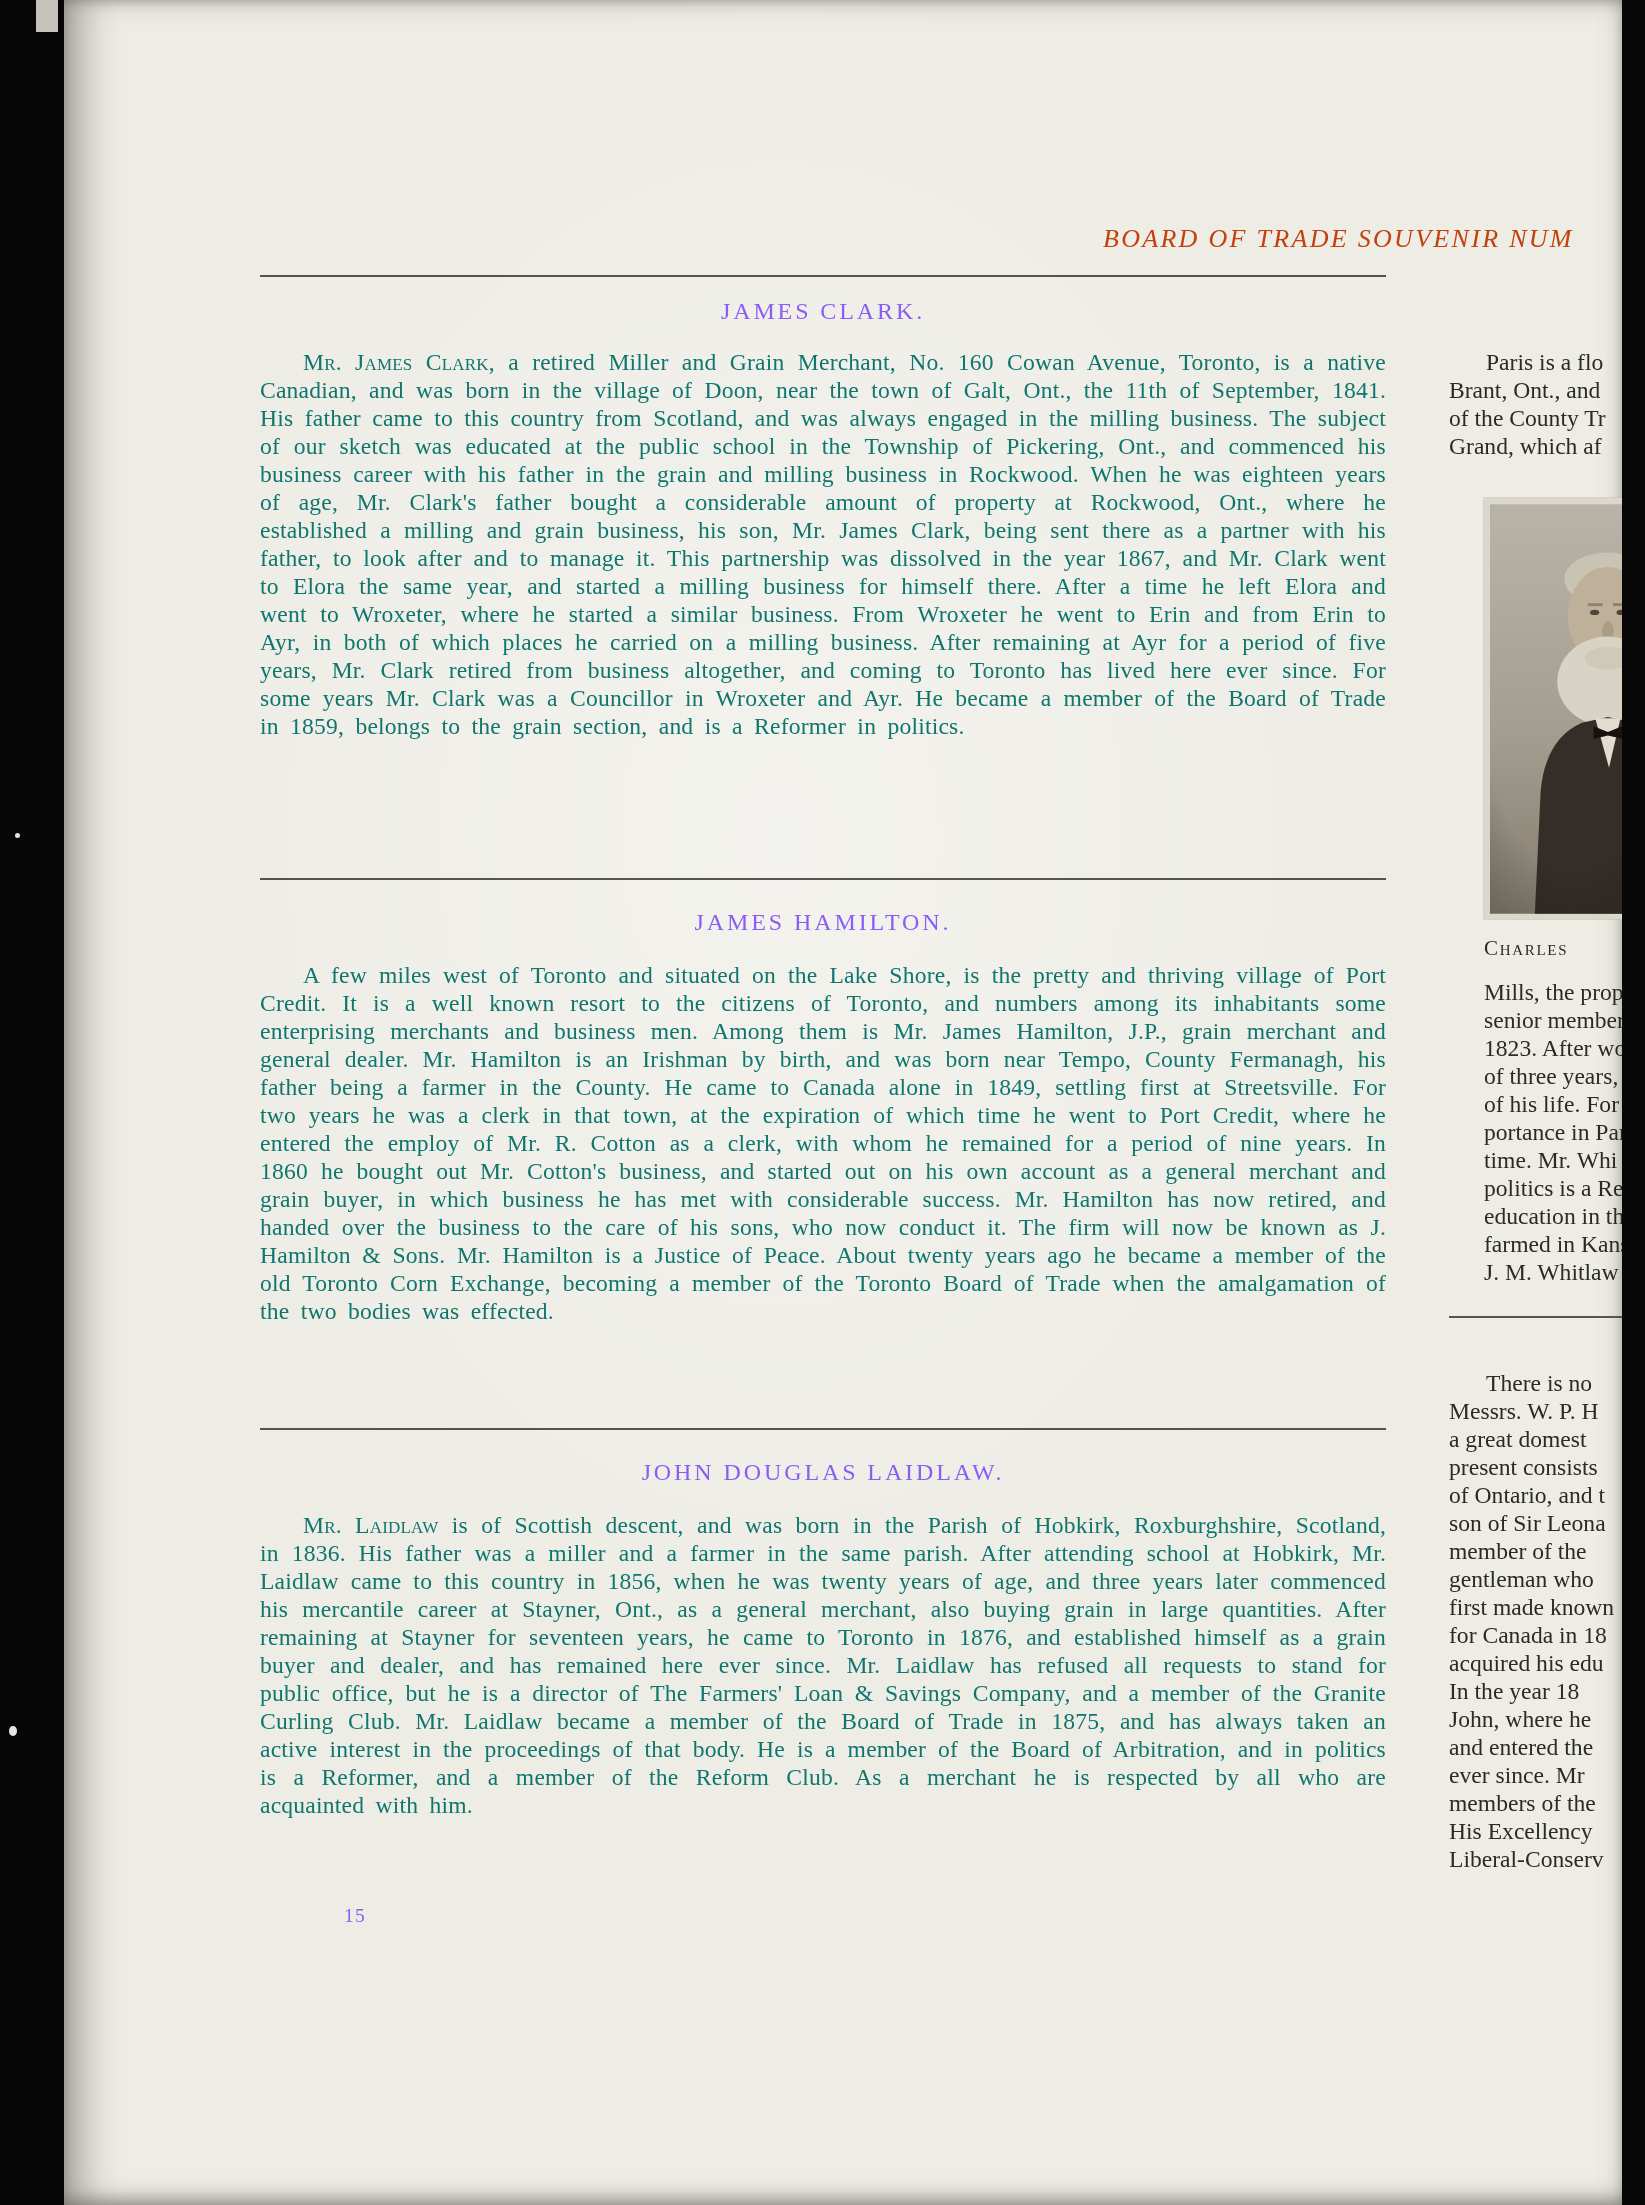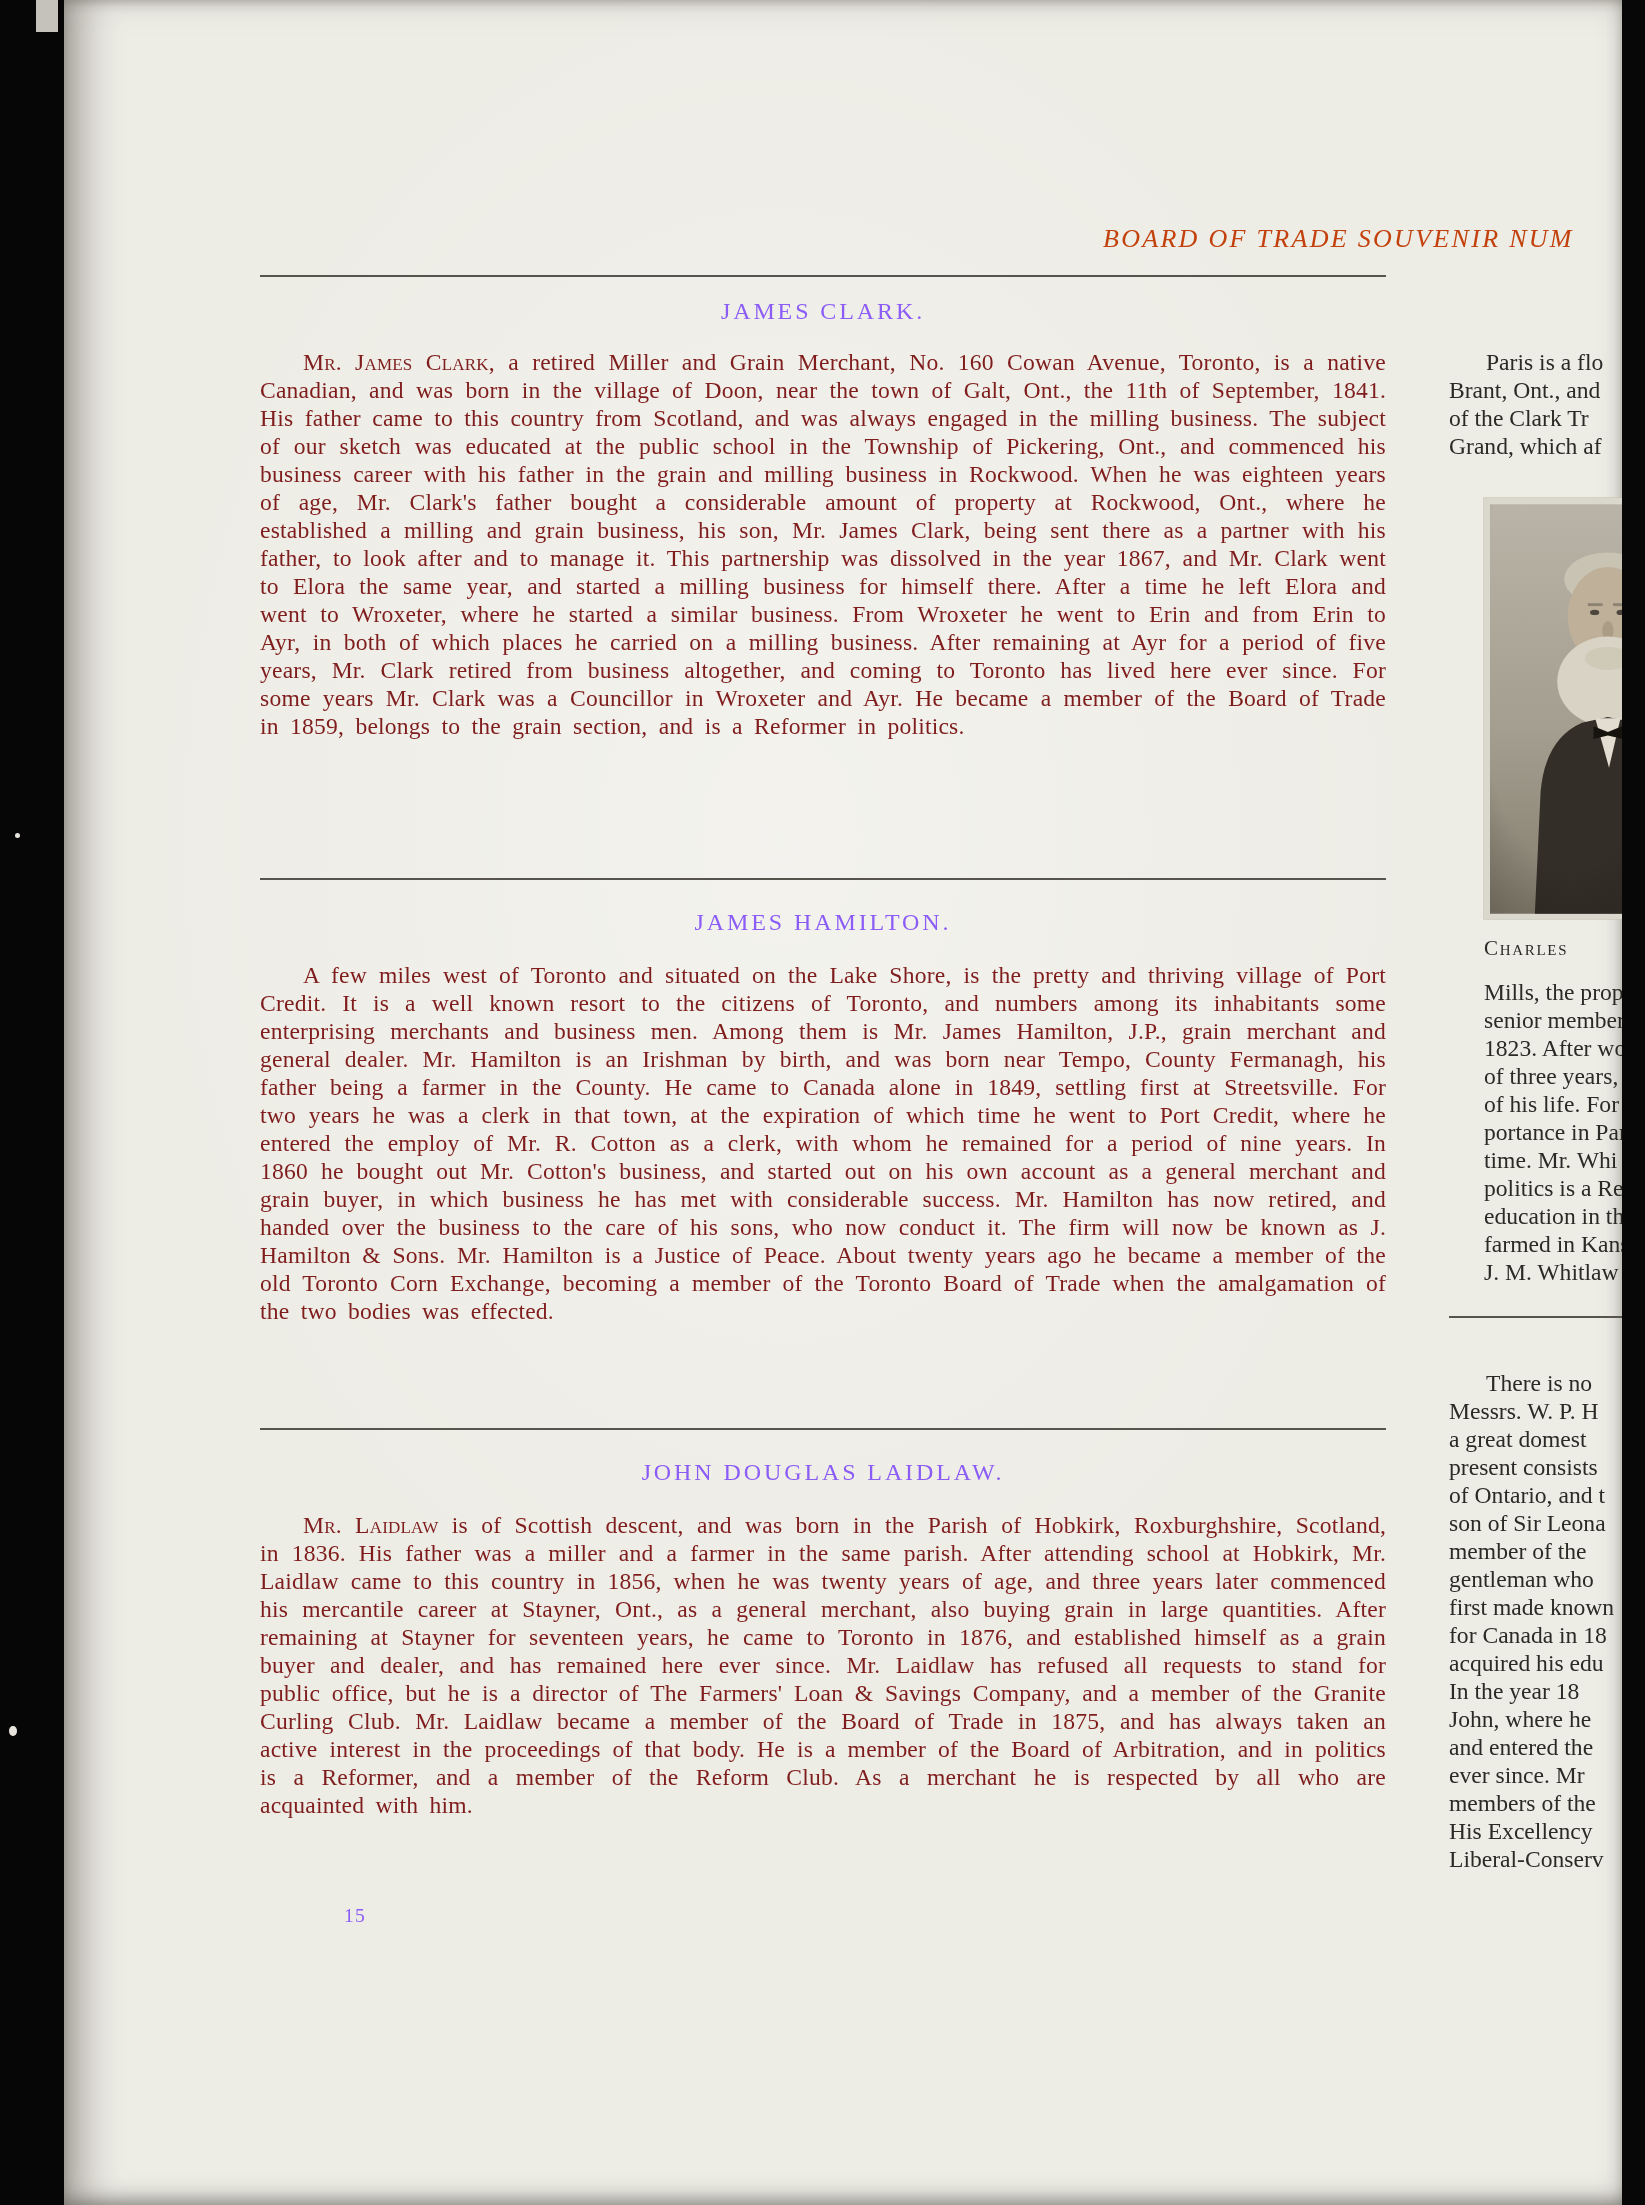--- a/index.html
+++ b/index.html
@@ -65,21 +65,21 @@
   }
   .t1 { top: 298px; }
   .t2 { top: 909px; }
   .t3 { top: 1459px; }
 
   
   .para {
     position: absolute; left: 196px; width: 1126px; margin: 0;
     font-size: 23.6px; line-height: 28px; text-align: justify;
     word-spacing: 5.2px; letter-spacing: 0.2px; text-indent: 43px;
-    color: #7f1d1d;
+    color: #0f766e;
   }
   .p1 { top: 348px; }
   .p2 { top: 961px; }
   .p3 { top: 1511px; }
   .lead { font-variant: small-caps; }
 
   
   .rcol {
     position: absolute; left: 1385px; width: 174px;
     font-size: 23.6px; line-height: 28px; overflow: hidden; color: #2b2a26;
@@ -136,21 +136,21 @@
   <p class="para p2"><span class="lead"></span><span>A few miles west of Toronto and situated on the Lake Shore, is the pretty and thriving village of Port Credit.  It is a well known resort to the citizens of Toronto, and numbers among its inhabitants some enterprising merchants and business men.  Among them is Mr. James Hamilton, J.P., grain merchant and general dealer.  Mr. Hamilton is an Irishman by birth, and was born near Tempo, County Fermanagh, his father being a farmer in the County.  He came to Canada alone in 1849, settling first at Streetsville.  For two years he was a clerk in that town, at the expiration of which time he went to Port Credit, where he entered the employ of Mr. R. Cotton as a clerk, with whom he remained for a period of nine years.  In 1860 he bought out Mr. Cotton's business, and started out on his own account as a general merchant and grain buyer, in which business he has met with considerable success.  Mr. Hamilton has now retired, and handed over the business to the care of his sons, who now conduct it.  The firm will now be known as J. Hamilton &amp; Sons.  Mr. Hamilton is a Justice of Peace.  About twenty years ago he became a member of the old Toronto Corn Exchange, becoming a member of the Toronto Board of Trade when the amalgamation of the two bodies was effected.</span></p>
 
   <div class="rule rule-3"></div>
 
   <h2 class="title t3">JOHN DOUGLAS LAIDLAW.</h2>
   <p class="para p3"><span class="lead">Mr. Laidlaw</span><span> is of Scottish descent, and was born in the Parish of Hobkirk, Roxburghshire, Scotland, in 1836.  His father was a miller and a farmer in the same parish.  After attending school at Hobkirk, Mr. Laidlaw came to this country in 1856, when he was twenty years of age, and three years later commenced his mercantile career at Stayner, Ont., as a general merchant, also buying grain in large quantities.  After remaining at Stayner for seventeen years, he came to Toronto in 1876, and established himself as a grain buyer and dealer, and has remained here ever since.  Mr. Laidlaw has refused all requests to stand for public office, but he is a director of The Farmers' Loan &amp; Savings Company, and a member of the Granite Curling Club.  Mr. Laidlaw became a member of the Board of Trade in 1875, and has always taken an active interest in the proceedings of that body.  He is a member of the Board of Arbitration, and in politics is a Reformer, and a member of the Reform Club.  As a merchant he is respected by all who are acquainted with him.</span></p>
 
   <div class="rcol rc-top">
       <div class="rcline">Paris is a flo</div>
       <div class="rcline">Brant, Ont., and</div>
-      <div class="rcline">of the Clark Tr</div>
+      <div class="rcline">of the County Tr</div>
       <div class="rcline">Grand, which af</div>
     </div>
 
   <div class="photo">
     <div class="photo-inner">
       <svg width="184" height="410" viewBox="0 0 320 712" xmlns="http://www.w3.org/2000/svg">
         <defs>
           <linearGradient id="bgGrad" x1="0" y1="0" x2="0" y2="1">
             <stop offset="0" stop-color="#b9b4a7"></stop>
             <stop offset="0.55" stop-color="#a49e90"></stop>

